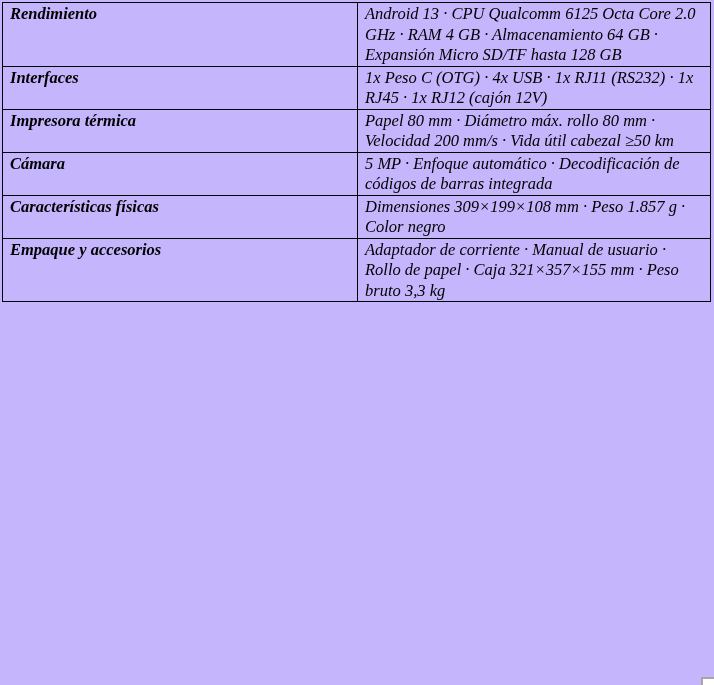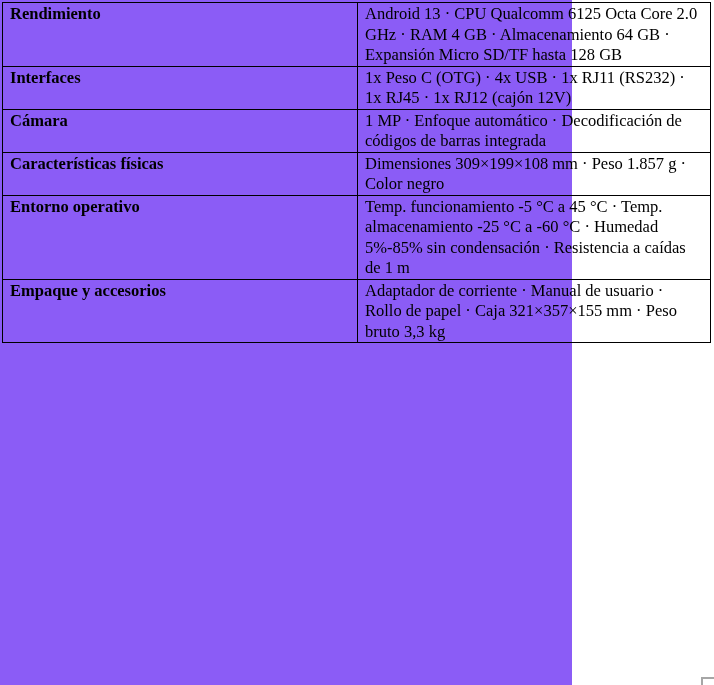--- a/index.html
+++ b/index.html
@@ -5,25 +5,26 @@
   html, body {
     margin: 0;
     padding: 0;
     width: 714px;
     height: 685px;
     background: #ffffff;
     overflow: hidden;
   }
   .page {
     position: relative;
-    width: 572px;
+    width: 714px;
     height: 685px;
-    background: #8b5cf6;
+    background: #c4b5fd;
     font-family: "Liberation Serif", "DejaVu Serif", serif;
     color: #000000;
+    font-style: italic;
   }
   table.spec-table {
     position: absolute;
     top: 2px;
     left: 2px;
     width: 708px;
     border-collapse: collapse;
     table-layout: fixed;
   }
   table.spec-table th,
@@ -69,36 +70,36 @@
       <td>Android 13 · CPU Qualcomm 6125 Octa Core 2.0 GHz · RAM 4 GB · Almacenamiento 64 GB · Expansión Micro SD/TF hasta 128 GB</td>
     </tr>
 
 
 
     <tr>
       <th>Interfaces</th>
       <td>1x Peso C (OTG) · 4x USB · 1x RJ11 (RS232) · 1x RJ45 · 1x RJ12 (cajón 12V)</td>
     </tr>
 
+    <tr>
+      <th>Impresora térmica</th>
+      <td>Papel 80 mm · Diámetro máx. rollo 80 mm · Velocidad 200 mm/s · Vida útil cabezal ≥50 km</td>
+    </tr>
 
     <tr>
       <th>Cámara</th>
-      <td>1 MP · Enfoque automático · Decodificación de códigos de barras integrada</td>
+      <td>5 MP · Enfoque automático · Decodificación de códigos de barras integrada</td>
     </tr>
 
     <tr>
       <th>Características físicas</th>
       <td>Dimensiones 309×199×108 mm · Peso 1.857 g · Color negro</td>
     </tr>
 
 
-    <tr>
-      <th>Entorno operativo</th>
-      <td>Temp. funcionamiento -5 °C a 45 °C · Temp. almacenamiento -25 °C a -60 °C · Humedad 5%-85% sin condensación · Resistencia a caídas de 1 m</td>
-    </tr>
 
     <tr>
       <th>Empaque y accesorios</th>
       <td>Adaptador de corriente · Manual de usuario · Rollo de papel · Caja 321×357×155 mm · Peso bruto 3,3 kg</td>
     </tr>
 
   </tbody>
   </table>
 
   <div class="resize-handle"></div>

